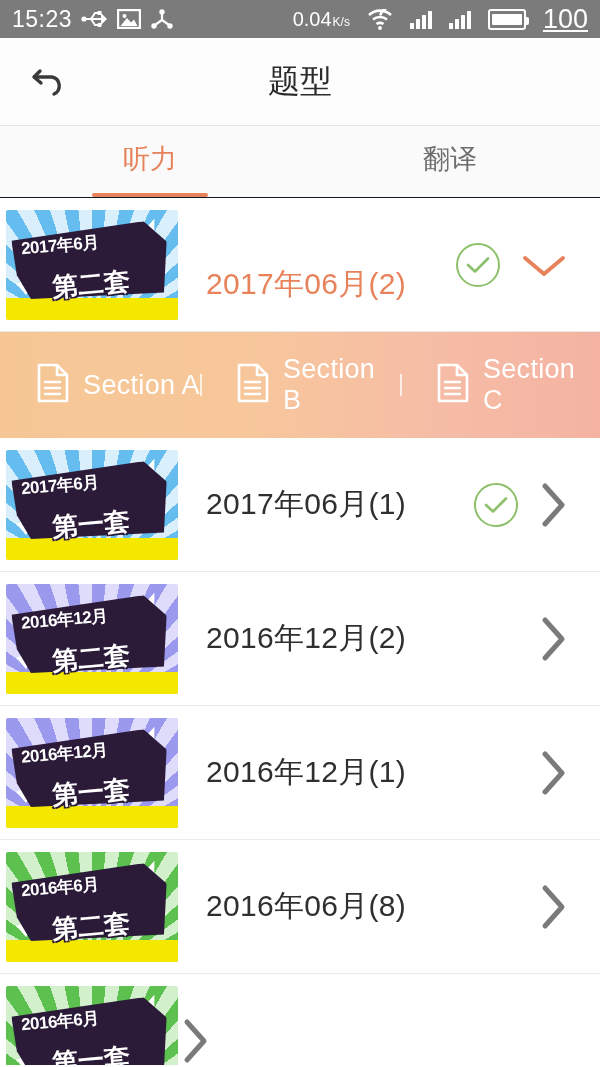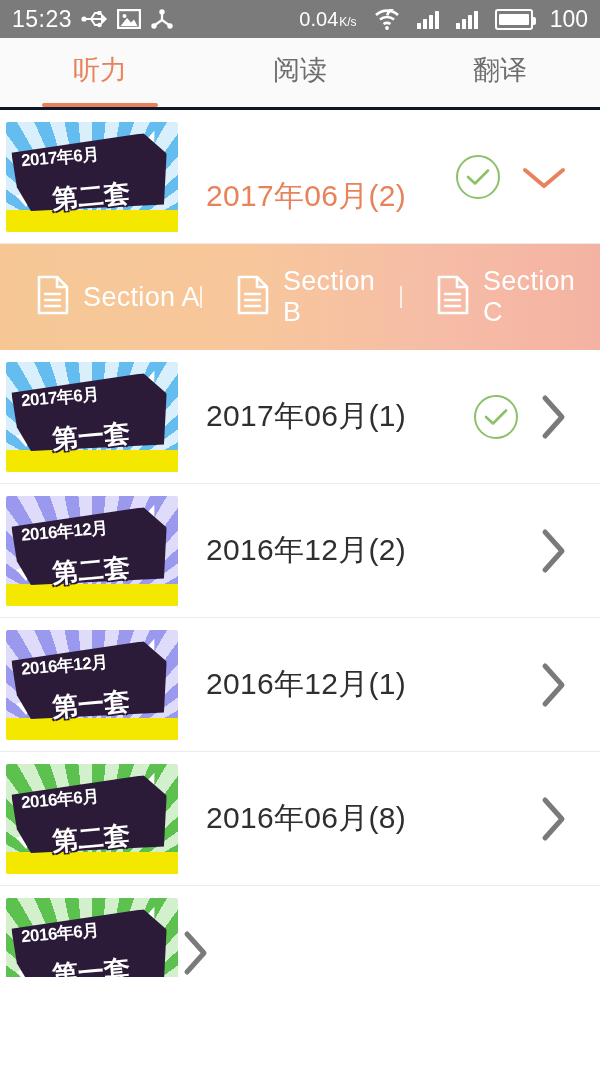--- a/index.html
+++ b/index.html
@@ -14,21 +14,21 @@
   .statusbar{
     height:38px; background:#7b7b7b; color:#fff;
     display:flex; align-items:center; padding:0 12px; gap:9px;
   }
   .sb-time{ font-size:23px; letter-spacing:.5px; }
   .sb-left-icons{ display:flex; align-items:center; gap:10px; }
   .sb-spacer{ flex:1; }
   .sb-right{ display:flex; align-items:center; gap:17px; }
   .sb-speed{ font-size:20px; display:flex; align-items:baseline; gap:1px;}
   .sb-speed .unit{ font-size:12px; }
-  .sb-batt-num{ font-size:23px; }
+  .sb-batt-num{ font-size:27px;text-decoration:underline; }
   .ico{ display:block; }
 
   
   .bars{ display:flex; align-items:flex-end; gap:2px; height:19px; }
   .bars i{ display:block; width:4px; background:#fff; border-radius:.5px; }
   .bars i:nth-child(1){ height:6px; }
   .bars i:nth-child(2){ height:10px; }
   .bars i:nth-child(3){ height:14px; }
   .bars i:nth-child(4){ height:18px; }
 
@@ -45,21 +45,21 @@
     display:flex; align-items:center; border-bottom:1px solid #e6e6e6;
   }
   .back-btn{ position:absolute; left:14px; top:0; bottom:0;
              width:72px; display:flex; align-items:center; justify-content:center; cursor:pointer;}
   .header-title{
     width:100%; text-align:center; font-size:32px; color:#2b2b2b; font-weight:400;
   }
 
   
   .tabs{ height:72px; background:#fafafa; display:flex;
-         border-bottom:3px solid #0f172a; }
+         border-bottom:1px solid #0f172a; }
   .tab{ flex:1; display:flex; flex-direction:column; align-items:center;
         justify-content:center; position:relative; cursor:pointer; }
   .tab-label{ font-size:27px; color:#6e6e6e; line-height:1; padding-bottom:4px; }
   .tab.active .tab-label{ color:#e8825a; }
   .tab .underline{ position:absolute; bottom:0; height:4px; width:116px;
                    background:transparent; border-radius:2px; }
   .tab.active .underline{ background:#e8825a; }
 
   
   .list{ height:calc(1067px - 38px - 89px - 73px); overflow:hidden; background:#fff; }
@@ -171,28 +171,35 @@
           <i></i>
           <i></i>
         </span>
       <span class="batt">
           <span></span>
         </span>
       <span class="sb-batt-num">100</span>
     </span>
   </div>
 
+  <div class="header">
+    <div class="back-btn">
+      <span>
+        <svg width="44" height="42" viewBox="0 0 44 42">
+          <path d="M12 12 L6 18 L13 24" stroke="#3a3a3a" stroke-width="3.4" fill="none" stroke-linecap="round" stroke-linejoin="round"></path>
+          <path d="M6.5 18 H24 A9 9 0 0 1 26 35" stroke="#3a3a3a" stroke-width="3.4" fill="none" stroke-linecap="round"></path>
+        </svg>
+      </span>
+    </div>
+    <div class="header-title">题型</div>
+  </div>
 
   <div class="tabs">
     <div class="tab active">
       <span class="tab-label">听力</span>
-      <span class="underline"></span>
-    </div>
-    <div class="tab">
-      <span class="tab-label">阅读</span>
       <span class="underline"></span>
     </div>
     <div class="tab">
       <span class="tab-label">翻译</span>
       <span class="underline"></span>
     </div>
   </div>
 
   <div class="list" id="list">
       <div class="row expanded">

